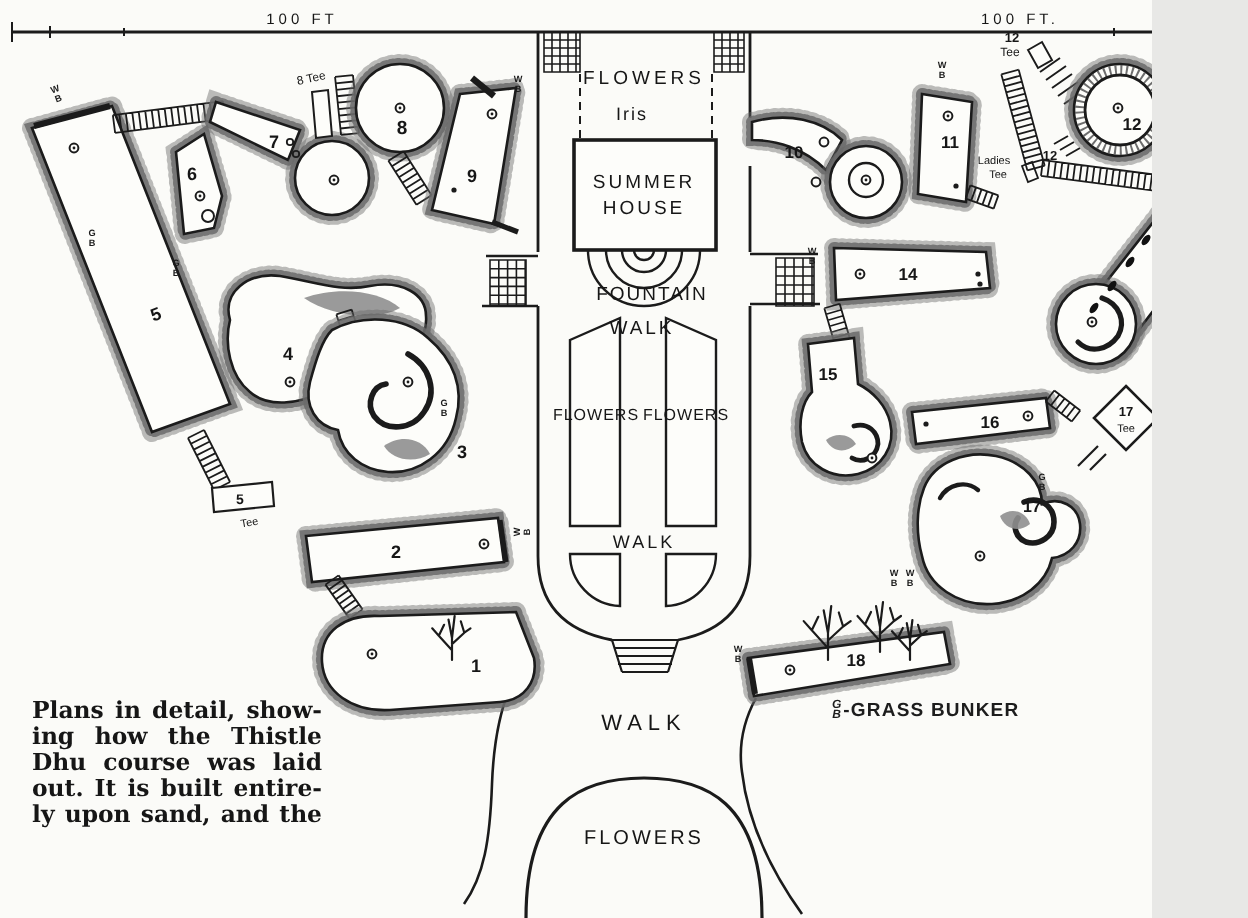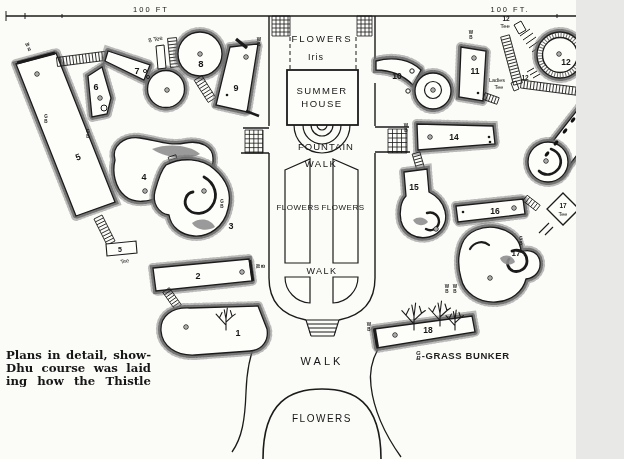--- a/index.html
+++ b/index.html
@@ -1,19 +1,19 @@
 <!DOCTYPE html>
 <html><head>
 <meta charset="utf-8">
 <style>
   html,body{margin:0;padding:0;background:#e8e8e6;}
   .stage{position:relative;width:576px;height:459px;background:#fbfbf8;overflow:hidden;
          font-family:"Liberation Sans",sans-serif;}
   svg{position:absolute;left:0;top:0;}
-  .caption{position:absolute;left:6px;top:349px;width:145px;
+  .caption{position:absolute;left:16px;top:349px;width:145px;
            font-family:"DejaVu Serif",serif;font-weight:700;font-size:11.7px;
            line-height:13.1px;color:#161616;}
   .caption div{text-align:justify;text-align-last:justify;}
   .legend{position:absolute;left:416px;top:350px;color:#1d1d1d;}
   .legend .row{display:flex;align-items:center;margin-bottom:1px;}
   .legend .row.indent{margin-left:6px;}
   .legend .abbr{display:flex;flex-direction:column;align-items:center;
                 font-size:6px;line-height:5px;font-weight:700;margin-right:1px;}
   .legend .lbl{font-size:9.5px;font-weight:600;letter-spacing:0.6px;white-space:nowrap;}
   .legend .row.indent .lbl{border-bottom:1px solid #3a3a3a;padding-bottom:1px;}
@@ -289,22 +289,24 @@
       <circle cx="395" cy="335" r="2.2" fill="#fdfdfa" stroke="#1b1b1b" stroke-width="1"></circle>
       <circle cx="395" cy="335" r="0.7" fill="#1b1b1b"></circle>
       <text x="428" y="333" text-anchor="middle" font-size="8.5" fill="#161616" font-family="&quot;Liberation Sans&quot;,sans-serif" font-weight="700">18</text>
       <path d="M414,330 L414,316.5 M414,324.06 L405.9,315.15 M405.9,315.15 L401.85,310.56 M405.9,315.15 L409.14,308.4 M414,320.28 L421.56,313.26 M421.56,313.26 L425.34,310.56 M421.56,313.26 L419.4,306.24 M414,316.5 L411.84,305.16 M414,316.5 L415.62,303" fill="none" stroke="#1b1b1b" stroke-width="1.1" stroke-linecap="round"></path>
       <path d="M440,326 L440,313.5 M440,320.5 L432.5,312.25 M432.5,312.25 L428.75,308 M432.5,312.25 L435.5,306 M440,317 L447,310.5 M447,310.5 L450.5,308 M447,310.5 L445,304 M440,313.5 L438,303 M440,313.5 L441.5,301" fill="none" stroke="#1b1b1b" stroke-width="1.1" stroke-linecap="round"></path>
       <path d="M455,330 L455,320 M455,325.6 L449,319 M449,319 L446,315.6 M449,319 L451.4,314 M455,322.8 L460.6,317.6 M460.6,317.6 L463.4,315.6 M460.6,317.6 L459,312.4 M455,320 L453.4,311.6 M455,320 L456.2,310" fill="none" stroke="#1b1b1b" stroke-width="1.1" stroke-linecap="round"></path>
     </svg>
 
   <div class="caption">
     <div>Plans in detail, show-</div>
+    <div>ing how the Thistle</div>
     <div>Dhu course was laid</div>
-    <div>ing how the Thistle</div>
+    <div>out. It is built entire-</div>
+    <div>ly upon sand, and the</div>
   </div>
 
   <div class="legend">
     <div class="row">
       <span class="abbr">
         <i>G</i>
         <i>B</i>
       </span>
       <span class="lbl">-GRASS BUNKER</span>
     </div>

